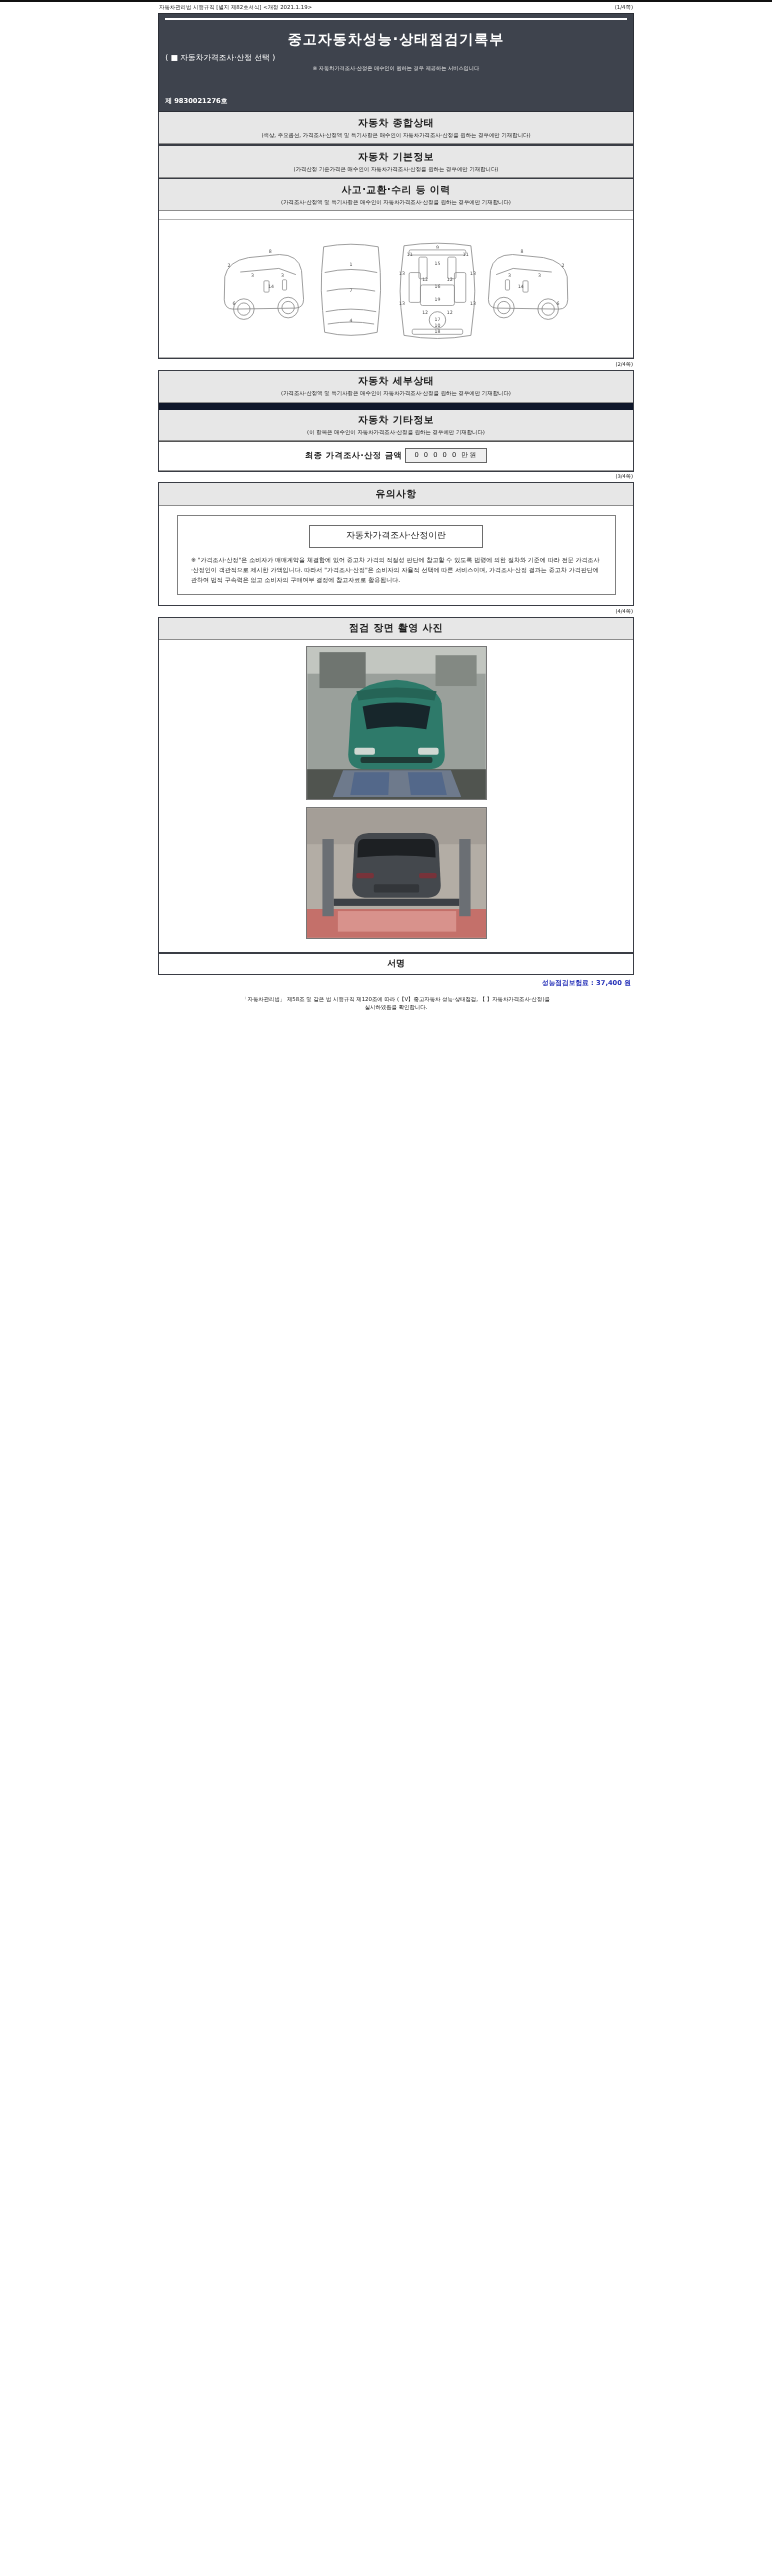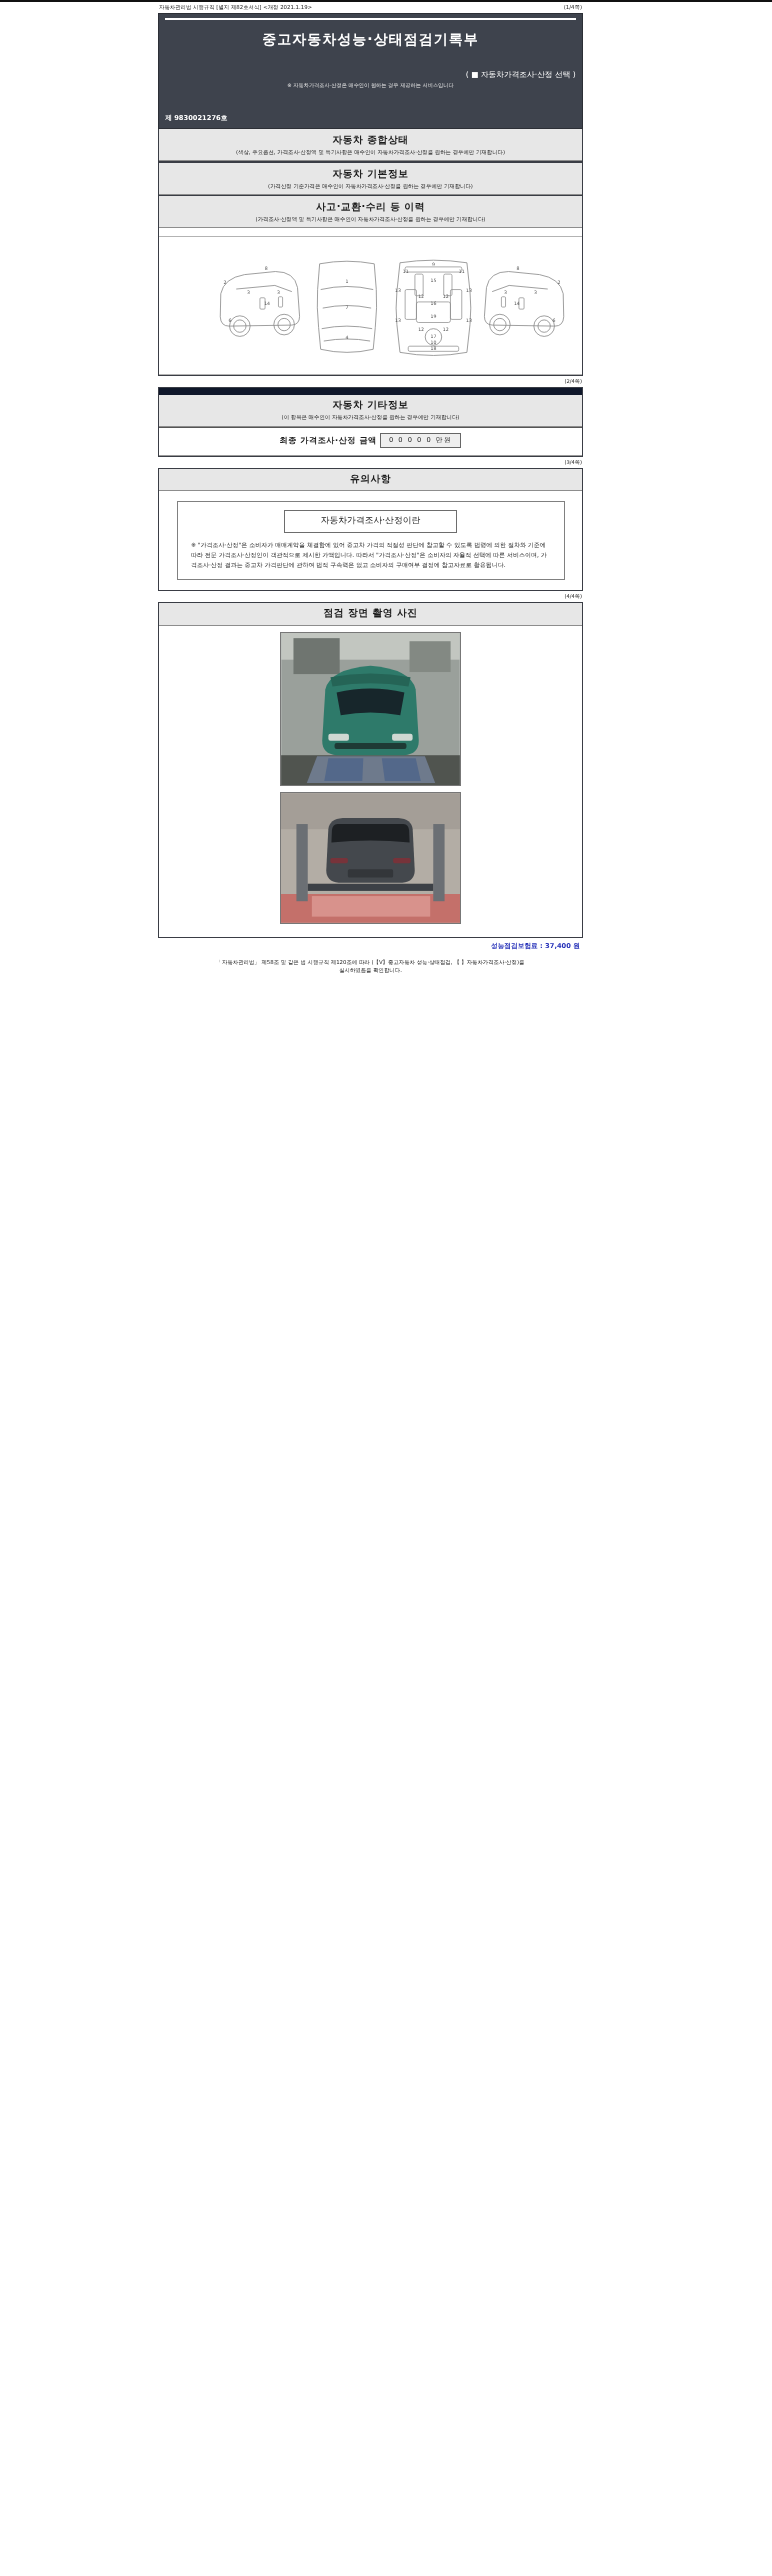--- a/index.html
+++ b/index.html
@@ -1,26 +1,26 @@
 <!DOCTYPE html>
 <html style="font-size:8.2px"><head>
 <meta charset="utf-8">
 <style>
   html,body{margin:0;padding:0}
   body{width:773px;height:2576px;background:#fff;position:relative;
        font-family:"DejaVu Sans","Liberation Sans",sans-serif;font-size:5.7px;color:#1c1c1c;overflow:hidden}
   .topbar{position:absolute;top:0;left:0;width:773px;height:1.5px;background:#111}
-  .doc{position:absolute;left:158px;top:3.1px;width:425px}
+  .doc{position:absolute;left:158px;top:3.1px;width:476px}
   .topnote{display:flex;justify-content:space-between;font-size:5.4px;color:#222;padding:1px 1px 2.1px}
   .pgmark{text-align:right;font-size:5.2px;color:#222;padding:1.5px 1px 2.1px}
 
   .mast{background:#3e434d;color:#fff;border:0.5px solid #2c2f36;padding:2.6px 6.2px 5.2px}
   .mast .wline{height:2.1px;background:#fff;margin:1.5px 0 10.3px}
   .mast .t{text-align:center;font-size:14px;font-weight:bold;letter-spacing:1px}
-  .mast .s{text-align:right;font-size:7.7px;margin-top:21px}
+  .mast .s{text-align:left;font-size:7.7px;margin-top:4px}
   .mast .n{text-align:center;font-size:5.2px;margin-top:2.6px;color:#e9e9e9}
   .mast .dn{font-size:6.7px;font-weight:bold;margin-top:25px}
 
   section{border:1px solid #3a3d45;background:#fff}
   .sec-head{background:#e7e7e7;border-bottom:0.5px solid #8d8d8d;text-align:center;padding:4.6px 0 4.1px}
   .sec-head .t{font-size:9.8px;font-weight:bold;letter-spacing:0.5px}
   .sec-head .s{font-size:5.4px;margin-top:2.1px}
 
   .legendrow{padding:4.1px 6.2px;border-bottom:0.5px solid #b3b3b3;line-height:9.8px}
   .diag{border-bottom:0.5px solid #b3b3b3;text-align:center;padding:3.1px 0}
@@ -149,20 +149,24 @@
           <text x="767" y="160" font-size="9" fill="#555" text-anchor="middle">6</text>
         </svg>
     </div>
     <div id="acc-hist"></div>
     <div id="acc-panel"></div>
   </section>
 
   <div class="pgmark">(2/4쪽)</div>
 
   <section>
+    <div class="sec-head">
+      <div class="t">자동차 세부상태</div>
+      <div class="s">(가격조사·산정액 및 특기사항은 매수인이 자동차가격조사·산정을 원하는 경우에만 기재합니다)</div>
+    </div>
     <div id="detail-body"></div>
 
     <div class="sec-head" style="border-top:7px solid #0f172a">
       <div class="t">자동차 기타정보</div>
       <div class="s">(이 항목은 매수인이 자동차가격조사·산정을 원하는 경우에만 기재합니다)</div>
     </div>
     <div id="etc-body"></div>
 
     <div class="final">
       <span class="ft">최종 가격조사·산정 금액</span>
@@ -219,20 +223,21 @@
         <rect x="52" y="176" width="244" height="14" fill="#3c4046"></rect>
         <path d="M92,70 Q94,50 120,48 L228,48 Q254,50 256,70 L260,150 Q260,172 236,174 L112,174 Q88,172 88,150 Z" fill="#44484d"></path>
         <path d="M110,60 L238,60 Q248,61 249,72 L250,96 Q174,88 98,96 L99,72 Q100,61 110,60 Z" fill="#1d2023"></path>
         <rect x="96" y="126" width="34" height="10" rx="3" fill="#77333a"></rect>
         <rect x="218" y="126" width="34" height="10" rx="3" fill="#77333a"></rect>
         <rect x="130" y="148" width="88" height="16" rx="3" fill="#33363a"></rect>
       </svg>
     </div>
   </section>
 
+  <div class="signbar">서명</div>
   <div class="fee" id="fee-line" style="color: rgb(37, 48, 184);">성능점검보험료 : 37,400 원</div>
   <div class="legal">
     <div>「자동차관리법」 제58조 및 같은 법 시행규칙 제120조에 따라 (【V】중고자동차 성능·상태점검, 【 】자동차가격조사·산정)을</div>
     <div>실시하였음을 확인합니다.</div>
   </div>
 
 </div>
 
 
 </body></html>

